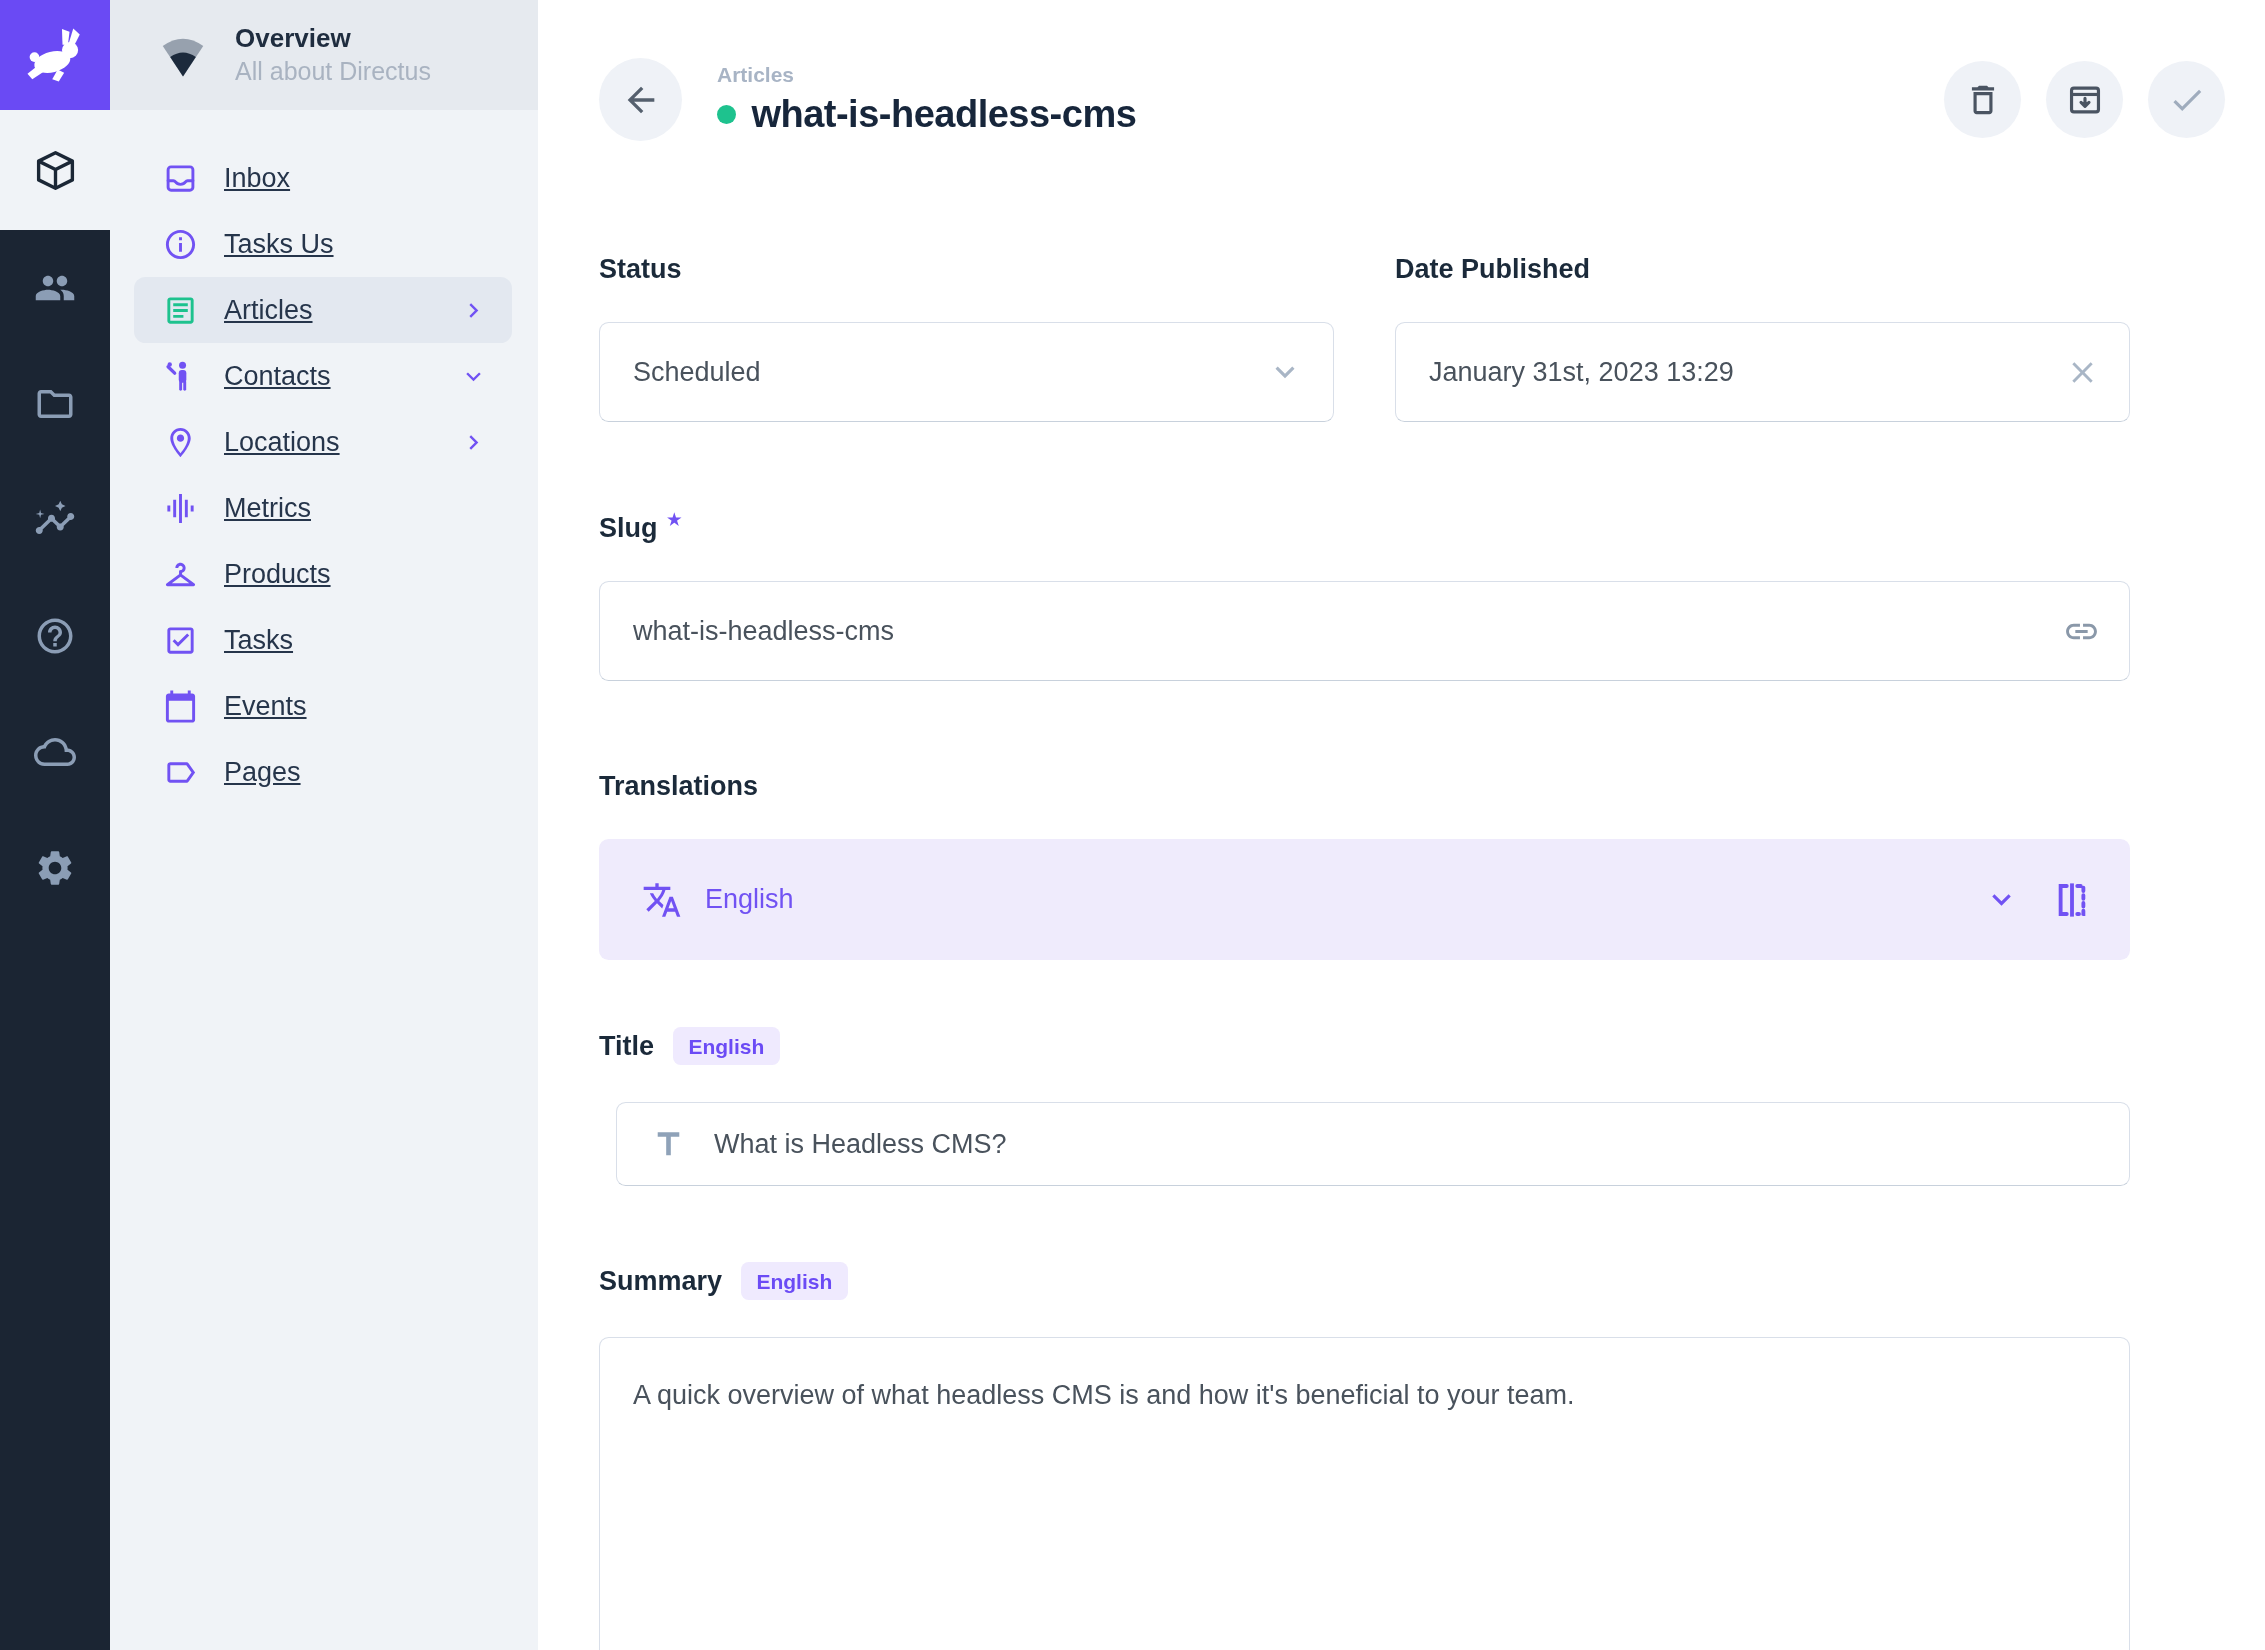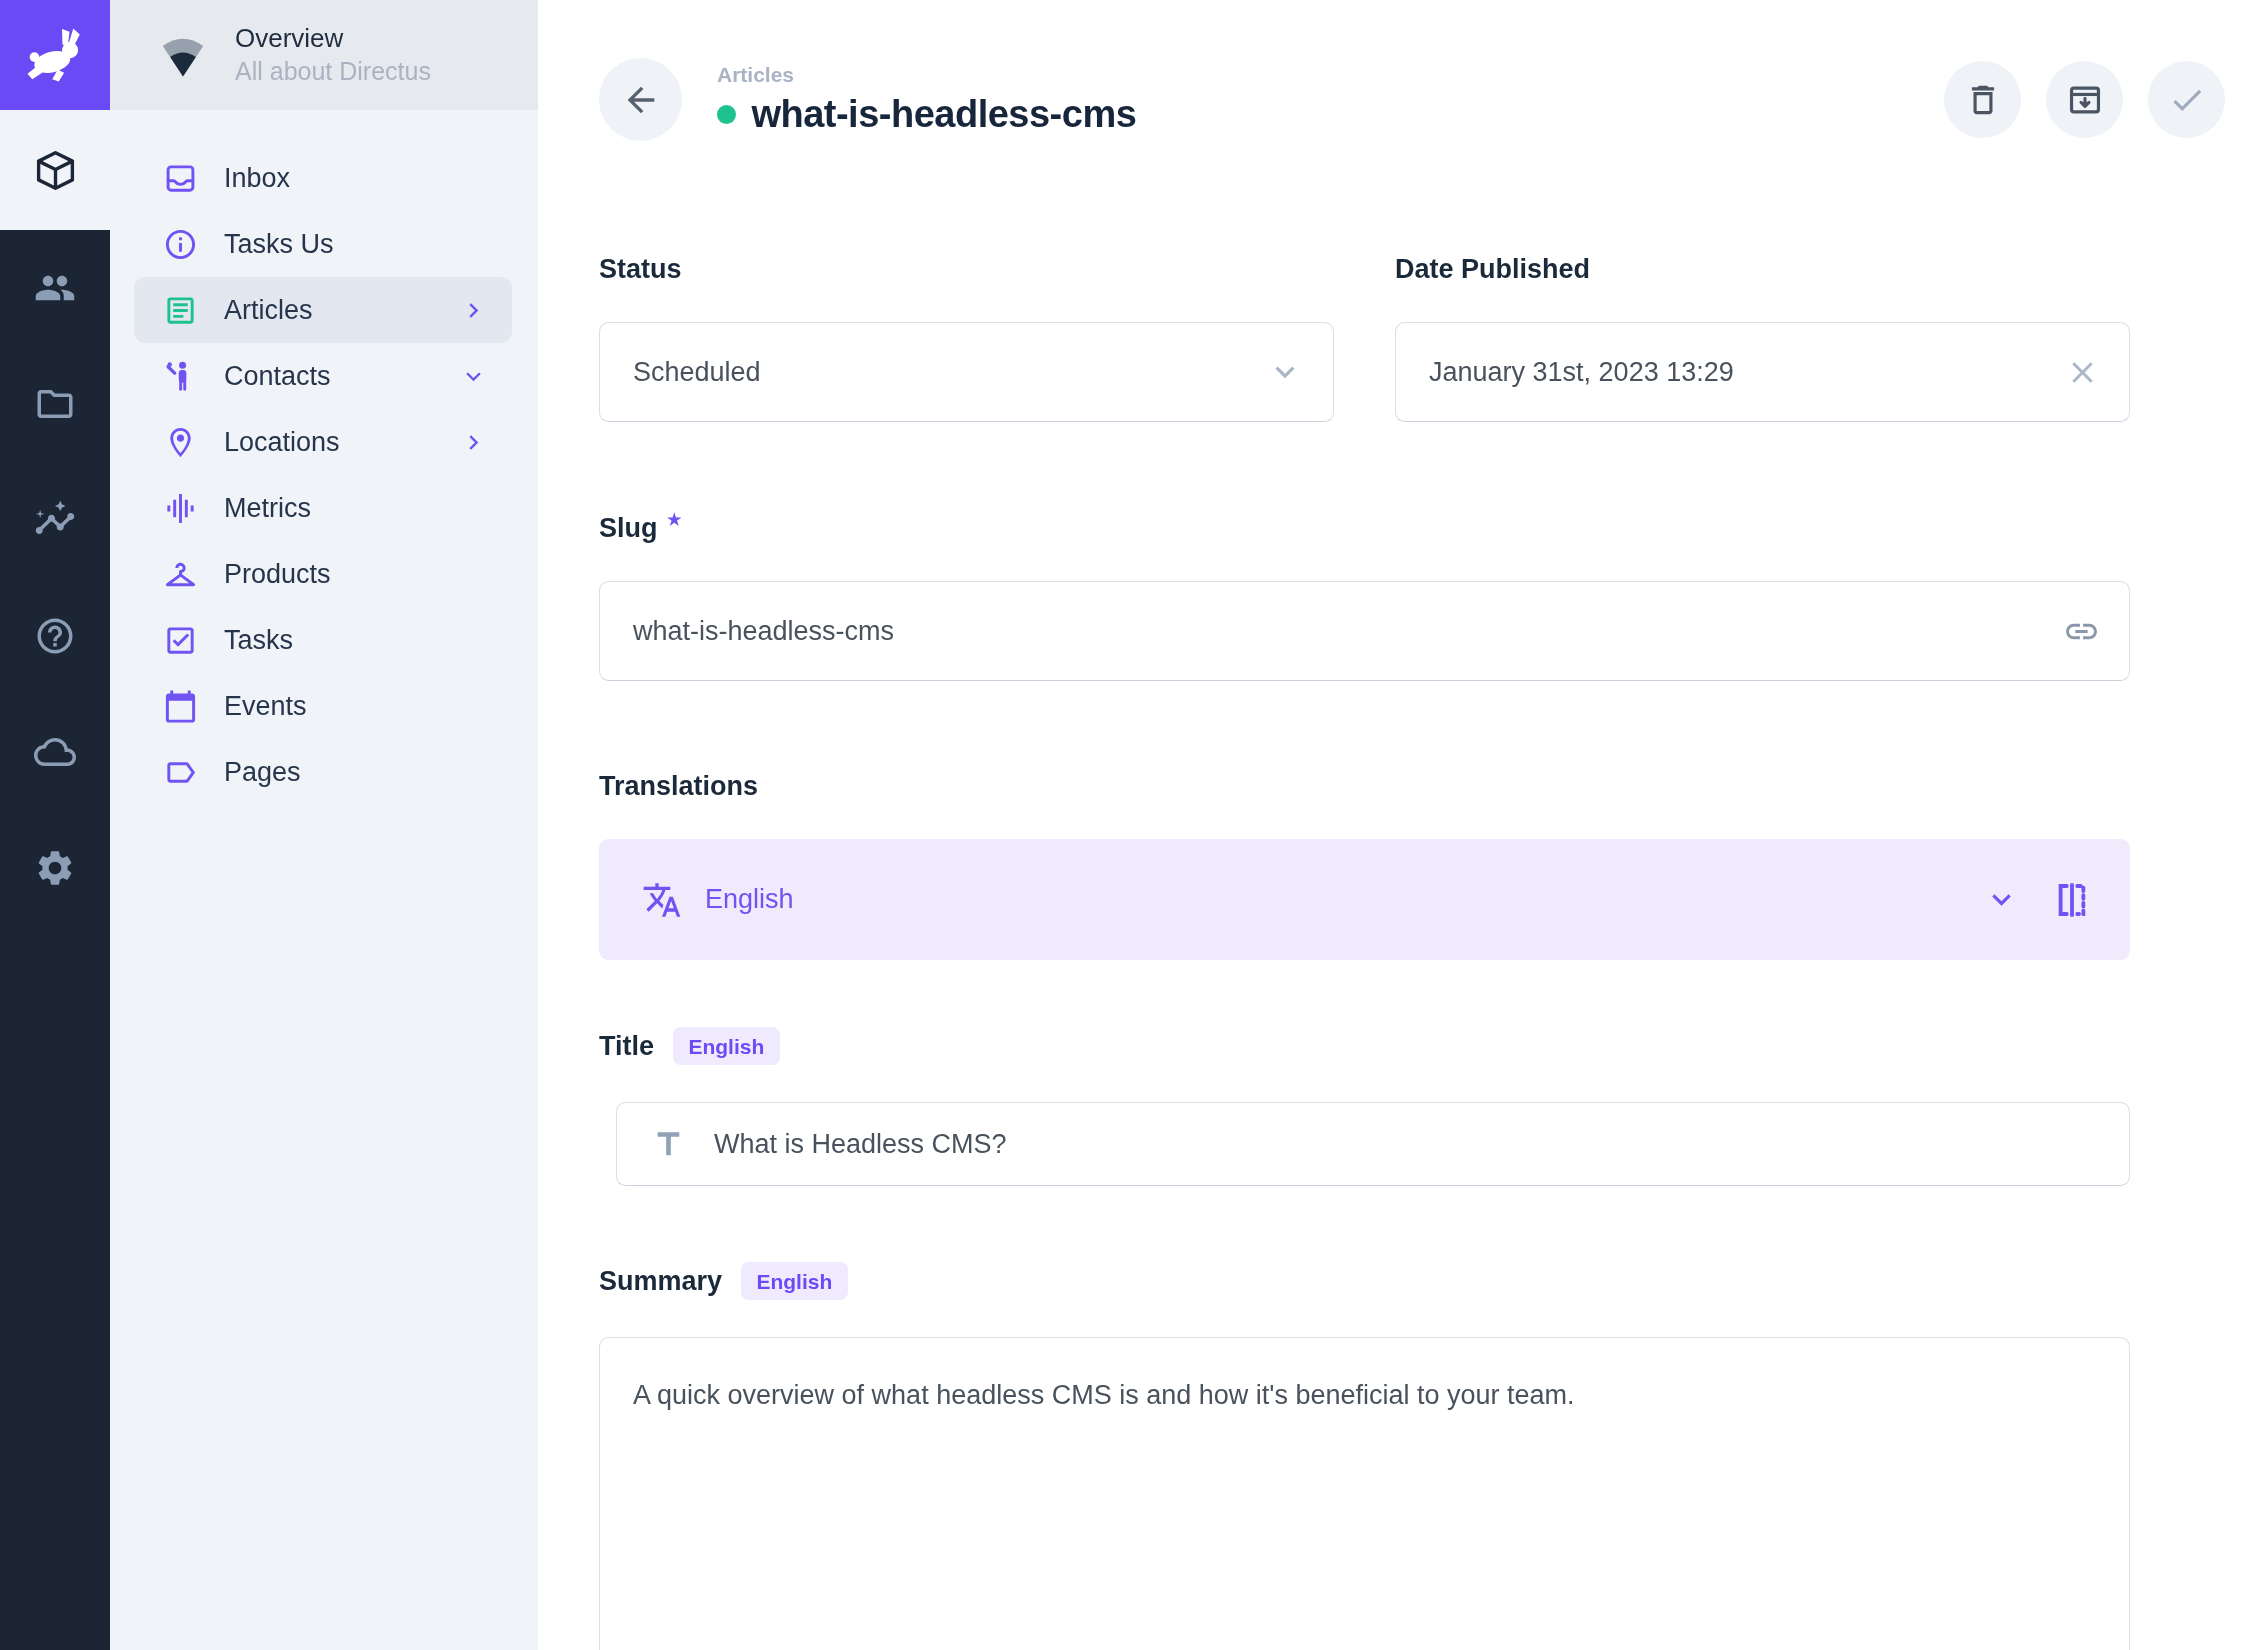--- a/index.html
+++ b/index.html
@@ -21,26 +21,26 @@
   .logo-tile .icon{width:69px; height:69px;}
   .module-item{width:110px; height:116px; display:flex; align-items:center; justify-content:center; color:var(--module-icon); cursor:pointer;}
   .module-item .icon{width:42px; height:42px;}
   .module-item.active{height:120px; background:var(--sidebar-bg); color:#1B2736;}
   .module-item.active .icon{width:45px; height:45px;}
 
   
   .sidebar{width:428px; flex:0 0 428px; height:100%; background:var(--sidebar-bg);}
   .sidebar-header{height:110px; background:var(--sidebar-header-bg); display:flex; align-items:center; padding-left:46px;}
   .sidebar-header .icon{width:54px; height:54px; margin-right:25px;}
-  .sh-title{font-size:26px; font-weight:400; color:#1F2D3F; line-height:31px;}
+  .sh-title{font-size:26px; font-weight:700; color:#1F2D3F; line-height:31px;}
   .sh-subtitle{font-size:25px; color:#A9B3C1; line-height:31px; margin-top:1.9px;}
   .nav{padding-top:35px;}
   .nav-item{height:66px; margin:0 26px 0 24px; padding:0 24px 0 29px; display:flex; align-items:center; border-radius:11.5px; cursor:pointer;}
   .nav-item .nav-icon{width:35px; height:35px; margin-right:26px; flex:0 0 35px;}
-  .nav-item .nav-label{font-size:27px; font-weight:500; color:#26354B; white-space:nowrap;}
+  .nav-item .nav-label{font-size:27px; font-weight:500; color:#26354B; white-space:nowrap;text-decoration:underline;}
   .nav-item.selected{background:var(--selected-bg);}
   .nav-item.indent{padding-left:72px;}
   .nav-trailing{width:29px; height:29px; margin-left:auto; color:var(--accent);}
 
   
   .main{flex:1; background:#fff; padding:0 40px 0 61px; position:relative;}
   .page-header{margin-top:58px; display:flex; align-items:center;}
   .round-btn{width:83px; height:83px; border-radius:50%; background:#EFF2F7; border:none; display:flex; align-items:center; justify-content:center; cursor:pointer;}
   .round-btn .icon{width:40px; height:40px; color:#55606E;}
   .header-titles{margin-left:35px;}

